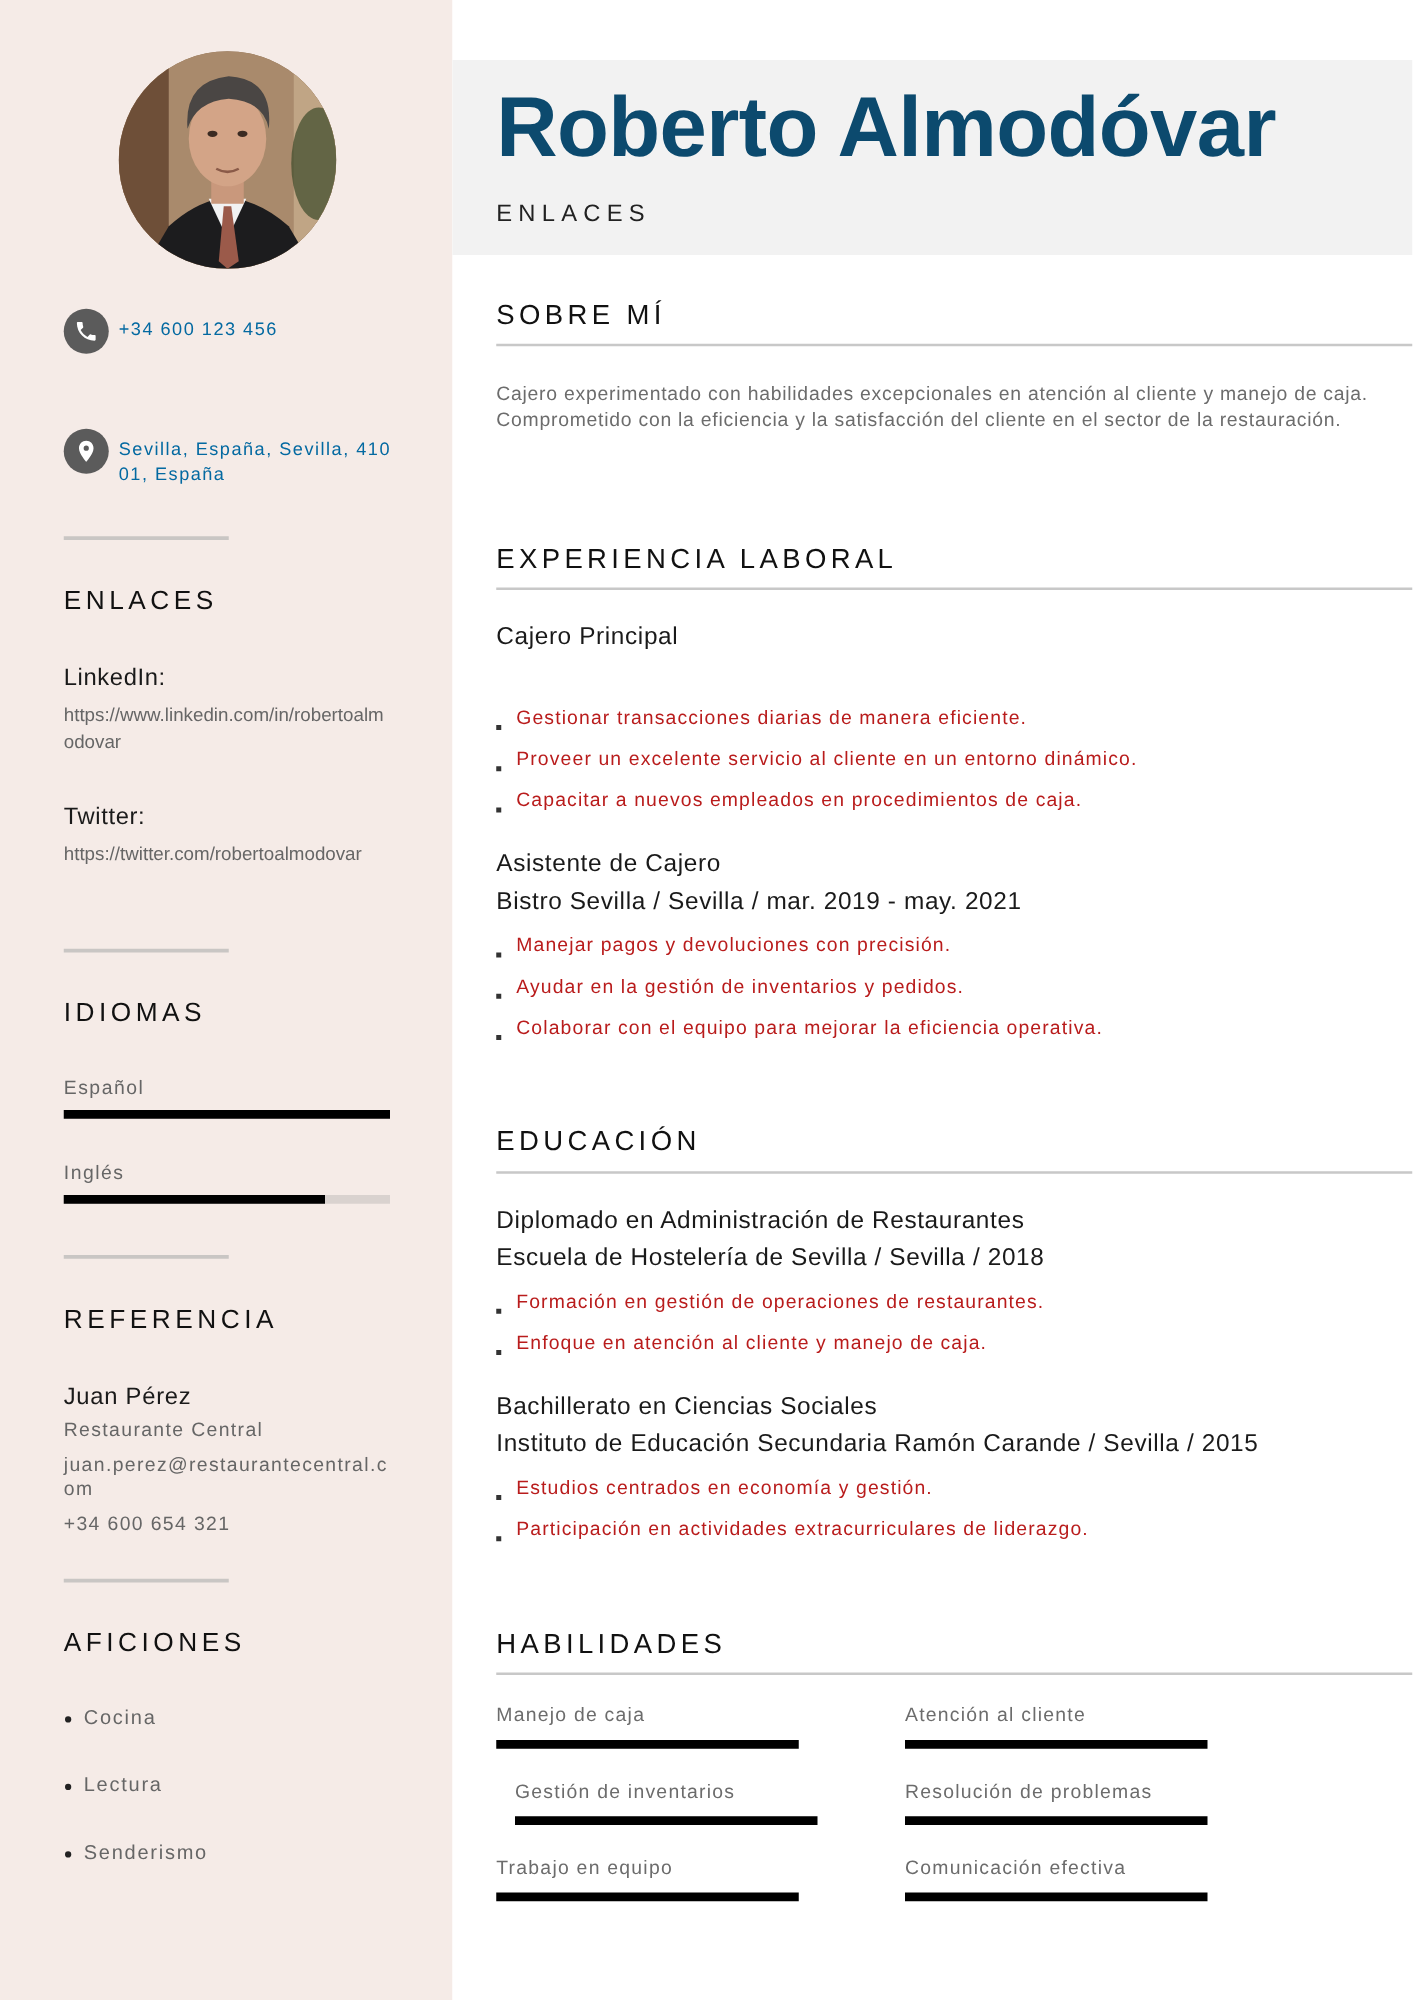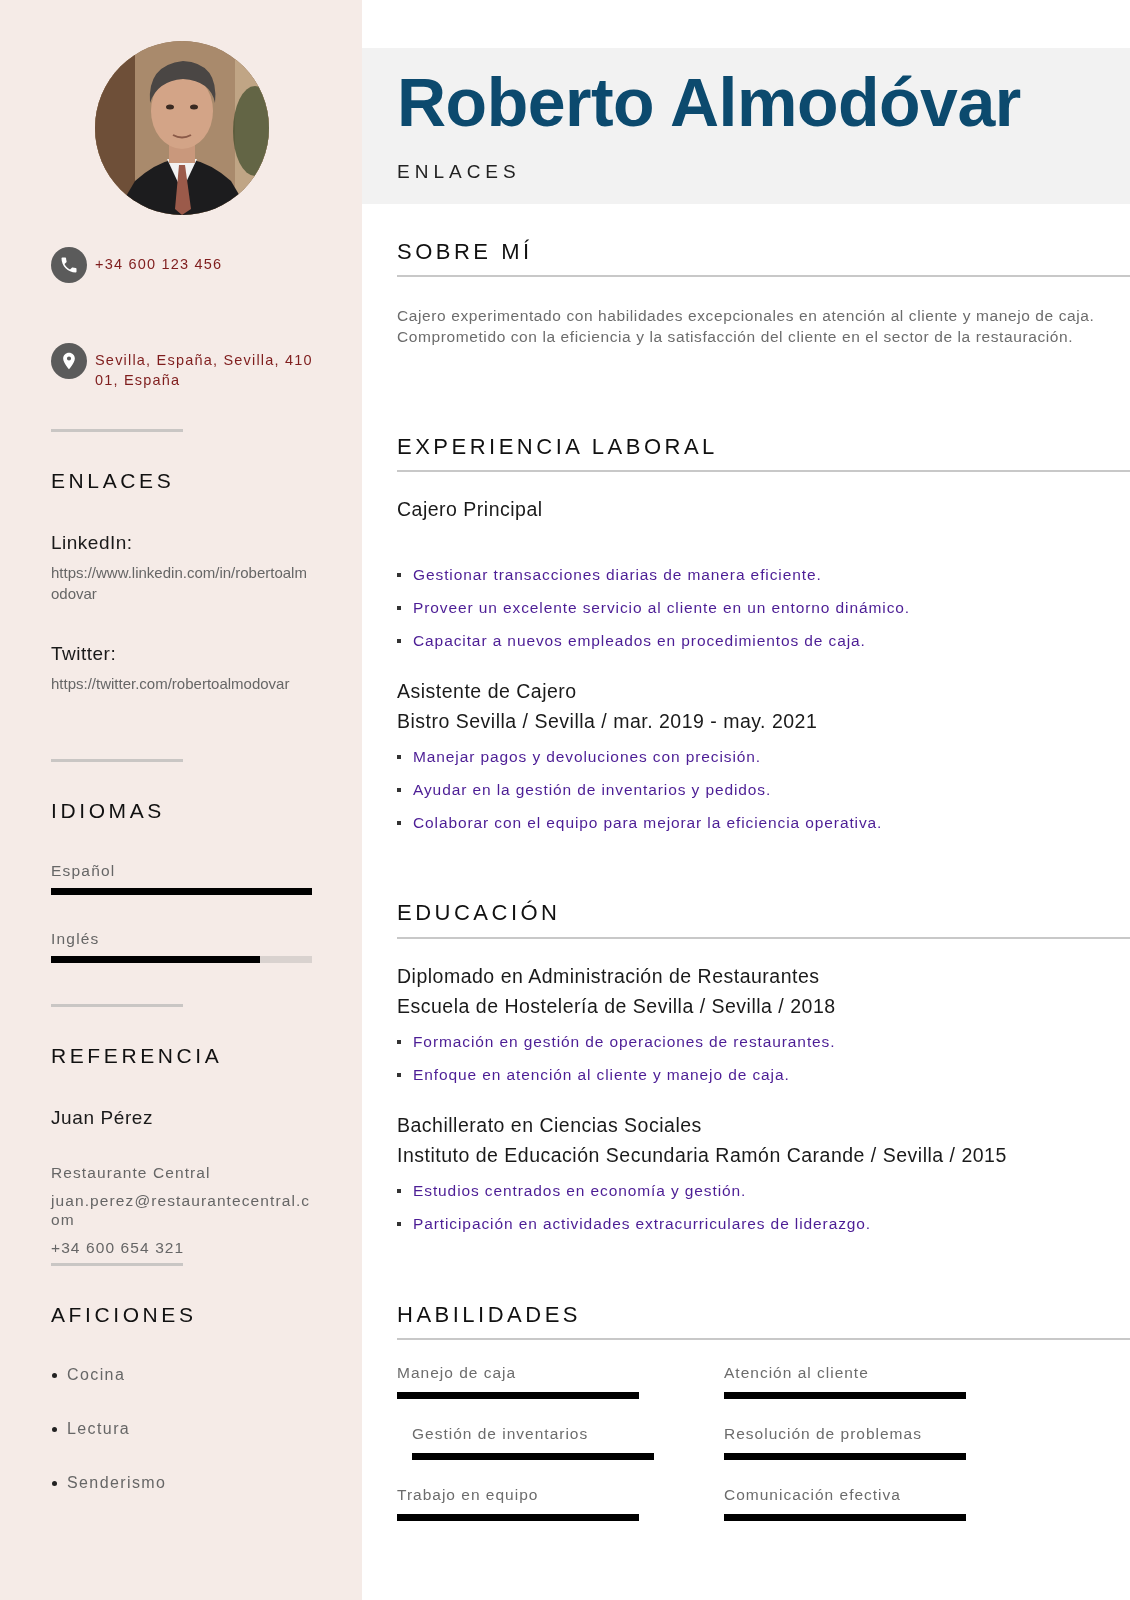--- a/index.html
+++ b/index.html
@@ -11,50 +11,50 @@
 
   
   .photo { position: absolute; left: 95px; top: 41px; width: 174px; height: 174px; border-radius: 50%; overflow: hidden;
            background: radial-gradient(circle at 50% 40%, #b89a7a 0%, #8a6a4c 55%, #5a4331 100%); }
   .photo svg { width: 100%; height: 100%; display: block; }
 
   
   .contact { position: absolute; left: 51px; width: 270px; display: flex; align-items: flex-start; }
   .contact .ic { width: 36px; height: 36px; border-radius: 50%; background: #5b5b5b; flex: 0 0 36px; display: flex; align-items: center; justify-content: center; }
   .contact .ic svg { width: 20px; height: 20px; }
-  .contact .txt { margin-left: 8px; font-size: 14.5px; letter-spacing: 1.2px; color: #7f1d1d; line-height: 20px; padding-top: 7px; word-break: break-all; width: 220px; }
+  .contact .txt { margin-left: 8px; font-size: 14.5px; letter-spacing: 1.2px; color: #0369a1; line-height: 20px; padding-top: 7px; word-break: break-all; width: 220px; }
 
   .sdivider { position: absolute; left: 51px; width: 132px; height: 3px; background: #c9c6c4; }
   .s-head { position: absolute; left: 51px; font-size: 21px; letter-spacing: 3.6px; color: #111; font-weight: normal; }
 
   .link-label { position: absolute; left: 51px; font-size: 19px; color: #1a1a1a; letter-spacing: 0.5px; }
   .link-url { position: absolute; left: 51px; width: 262px; font-size: 15px; color: #666; line-height: 21px; word-break: break-all; }
 
   .lang-name { position: absolute; left: 51px; font-size: 15.5px; letter-spacing: 1.2px; color: #666; }
   .lang-bar { position: absolute; left: 51px; width: 261px; height: 7px; background: #d9d2cf; }
   .lang-bar .fill { height: 100%; background: #000; }
 
   .ref-name { position: absolute; left: 51px; font-size: 19px; color: #1a1a1a; letter-spacing: 0.6px; }
-  .ref-line { position: absolute; left: 51px; width: 262px; font-size: 15.5px; letter-spacing: 1.1px; color: #666; line-height: 19px; word-break: break-all; margin-top: 28px; }
+  .ref-line { position: absolute; left: 51px; width: 262px; font-size: 15.5px; letter-spacing: 1.1px; color: #666; line-height: 19px; word-break: break-all; }
 
   .hobby { position: absolute; left: 52px; font-size: 16px; letter-spacing: 1.4px; color: #666; display: flex; align-items: center; }
   .hobby .dot { width: 5px; height: 5px; background: #222; border-radius: 50%; margin-right: 10px; }
 
   
   .header-band { position: absolute; left: 0; top: 48px; width: 768px; height: 156px; background: #f2f2f2; }
   .name { position: absolute; left: 35px; top: 15px; font-size: 68px; font-weight: bold; color: #0c4a6e; letter-spacing: -0.5px; white-space: nowrap; }
   .role { position: absolute; left: 35px; top: 113px; font-size: 19px; letter-spacing: 5px; color: #222; }
 
   .m-head { position: absolute; left: 35px; font-size: 22px; letter-spacing: 3.5px; color: #111; }
   .m-rule { position: absolute; left: 35px; width: 733px; height: 2px; background: #c8c8c8; }
 
   .about { position: absolute; left: 35px; top: 305px; width: 700px; font-size: 15.5px; line-height: 21px; color: #6c6c6c; letter-spacing: 0.6px; }
 
   .entry-title { position: absolute; left: 35px; font-size: 19.5px; color: #1a1a1a; letter-spacing: 0.5px; white-space: nowrap; }
-  .bullet { position: absolute; left: 35px; font-size: 15.5px; color: #4c1d95; letter-spacing: 0.9px; white-space: nowrap; display: flex; align-items: center; }
+  .bullet { position: absolute; left: 35px; font-size: 15.5px; color: #b91c1c; letter-spacing: 0.9px; white-space: nowrap; display: flex; align-items: flex-end; }
   .bullet .sq { width: 4px; height: 4px; background: #333; margin-right: 12px; }
 
   .skill { position: absolute; width: 242px; }
   .skill .sk-name { font-size: 15.5px; color: #6c6c6c; letter-spacing: 1px; white-space: nowrap; height: 20px; }
   .skill .sk-bar { margin-top: 8px; width: 242px; height: 7px; background: #e6e6e6; }
   .skill .sk-bar .fill { height: 100%; background: #000; }
 </style>
 </head>
 <body>
 

